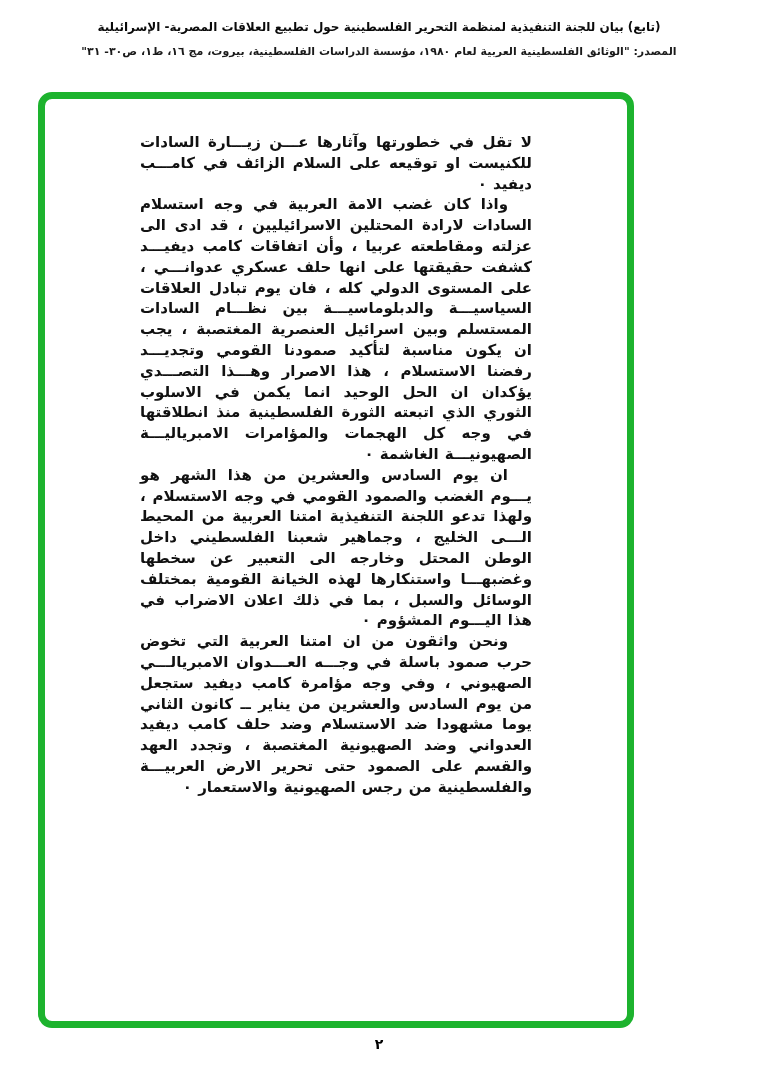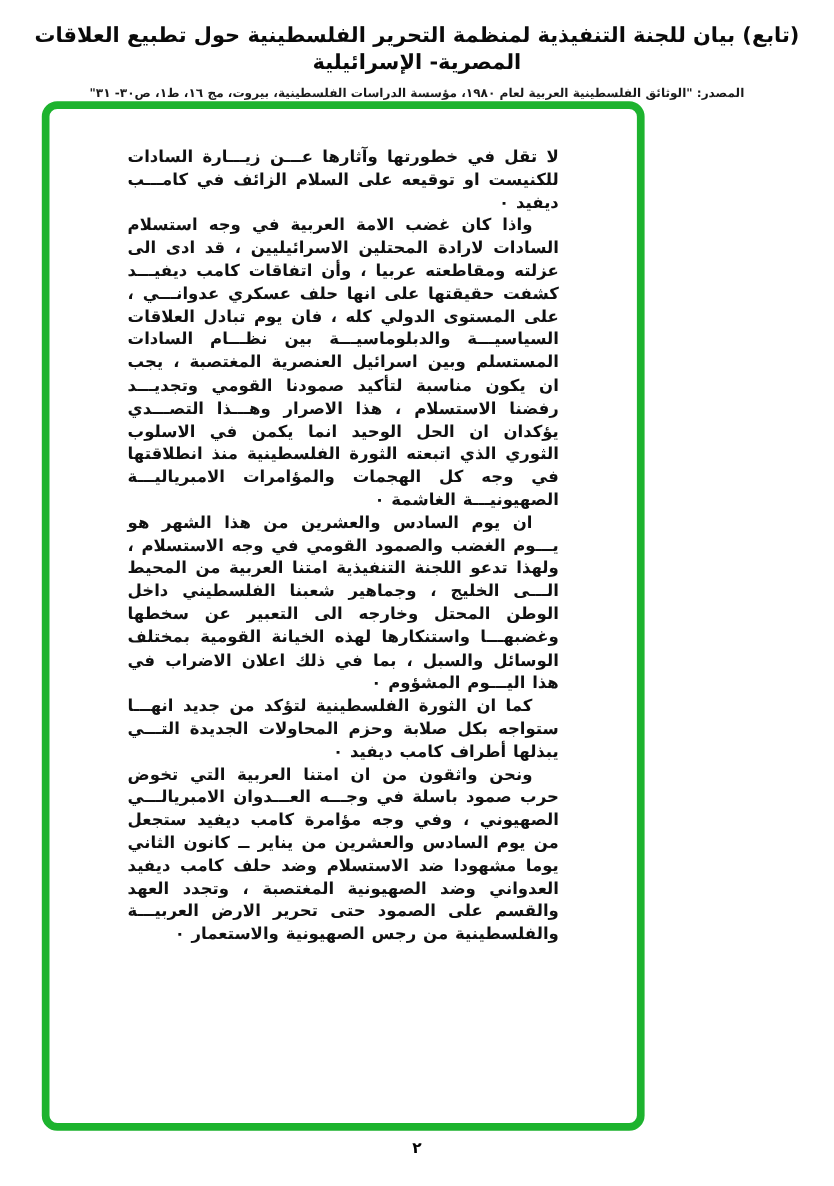--- a/index.html
+++ b/index.html
@@ -15,35 +15,35 @@
     width: 758px; height: 1078px;
     direction: rtl;
     color: #0d0d0d;
   }
   .header {
     position: absolute;
     top: 20px; left: 0; right: 0;
     text-align: center;
   }
   .title {
-    font-size: 19px;
+    font-size: 12px;
     font-weight: bold;
     line-height: 1.3;
     color: #0a0a0a;
   }
   .source {
     margin-top: 9px;
     font-size: 11px;
     font-weight: bold;
     color: #1a1a1a;
   }
   .frame {
     position: absolute;
     top: 92px; left: 38px;
-    width: 548px; height: 936px;
+    width: 596px; height: 936px;
     border: 7px solid #1db32e;
     border-radius: 14px;
     background: #ffffff;
   }
   .text-col {
     width: 392px;
     margin: 33px auto 0 auto;
     direction: rtl;
     text-align: justify;
     font-size: 15px;
@@ -75,20 +75,19 @@
   <div class="header">
     <div class="title">(تابع) بيان للجنة التنفيذية لمنظمة التحرير الفلسطينية حول تطبيع العلاقات المصرية- الإسرائيلية</div>
     <div class="source">المصدر: "الوثائق الفلسطينية العربية لعام ١٩٨٠، مؤسسة الدراسات الفلسطينية، بيروت، مج ١٦، ط١، ص٣٠- ٣١"</div>
   </div>
 
   <div class="frame" style="border-color: rgb(29, 179, 46);">
     <div class="text-col">
         <p>لا تقل في خطورتها وآثارها عـــن زيـــارة السادات للكنيست او توقيعه على السلام الزائف في كامـــب ديفيد ٠</p>
         <p>واذا كان غضب الامة العربية في وجه استسلام السادات لارادة المحتلين الاسرائيليين ، قد ادى الى عزلته ومقاطعته عربيا ، وأن اتفاقات كامب ديفيـــد كشفت حقيقتها على انها حلف عسكري عدوانـــي ، على المستوى الدولي كله ، فان يوم تبادل العلاقات السياسيـــة والدبلوماسيـــة بين نظـــام السادات المستسلم وبين اسرائيل العنصرية المغتصبة ، يجب ان يكون مناسبة لتأكيد صمودنا القومي وتجديـــد رفضنا الاستسلام ، هذا الاصرار وهـــذا التصـــدي يؤكدان ان الحل الوحيد انما يكمن في الاسلوب الثوري الذي اتبعته الثورة الفلسطينية منذ انطلاقتها في وجه كل الهجمات والمؤامرات الامبرياليـــة الصهيونيـــة الغاشمة ٠</p>
         <p>ان يوم السادس والعشرين من هذا الشهر هو يـــوم الغضب والصمود القومي في وجه الاستسلام ، ولهذا تدعو اللجنة التنفيذية امتنا العربية من المحيط الـــى الخليج ، وجماهير شعبنا الفلسطيني داخل الوطن المحتل وخارجه الى التعبير عن سخطها وغضبهـــا واستنكارها لهذه الخيانة القومية بمختلف الوسائل والسبل ، بما في ذلك اعلان الاضراب في هذا اليـــوم المشؤوم ٠</p>
-        <p>كما ان الثورة الفلسطينية لتؤكد من جديد انهـــا ستواجه بكل صلابة وحزم المحاولات الجديدة التـــي يبذلها أطراف كامب ديفيد ٠</p>
         <p>ونحن واثقون من ان امتنا العربية التي تخوض حرب صمود باسلة في وجـــه العـــدوان الامبريالـــي الصهيوني ، وفي وجه مؤامرة كامب ديفيد ستجعل من يوم السادس والعشرين من يناير ــ كانون الثاني يوما مشهودا ضد الاستسلام وضد حلف كامب ديفيد العدواني وضد الصهيونية المغتصبة ، وتجدد العهد والقسم على الصمود حتى تحرير الارض العربيـــة والفلسطينية من رجس الصهيونية والاستعمار ٠</p>
       </div>
   </div>
 
   <div class="pagenum">٢</div>
 
 </div>
 
 </body></html>

